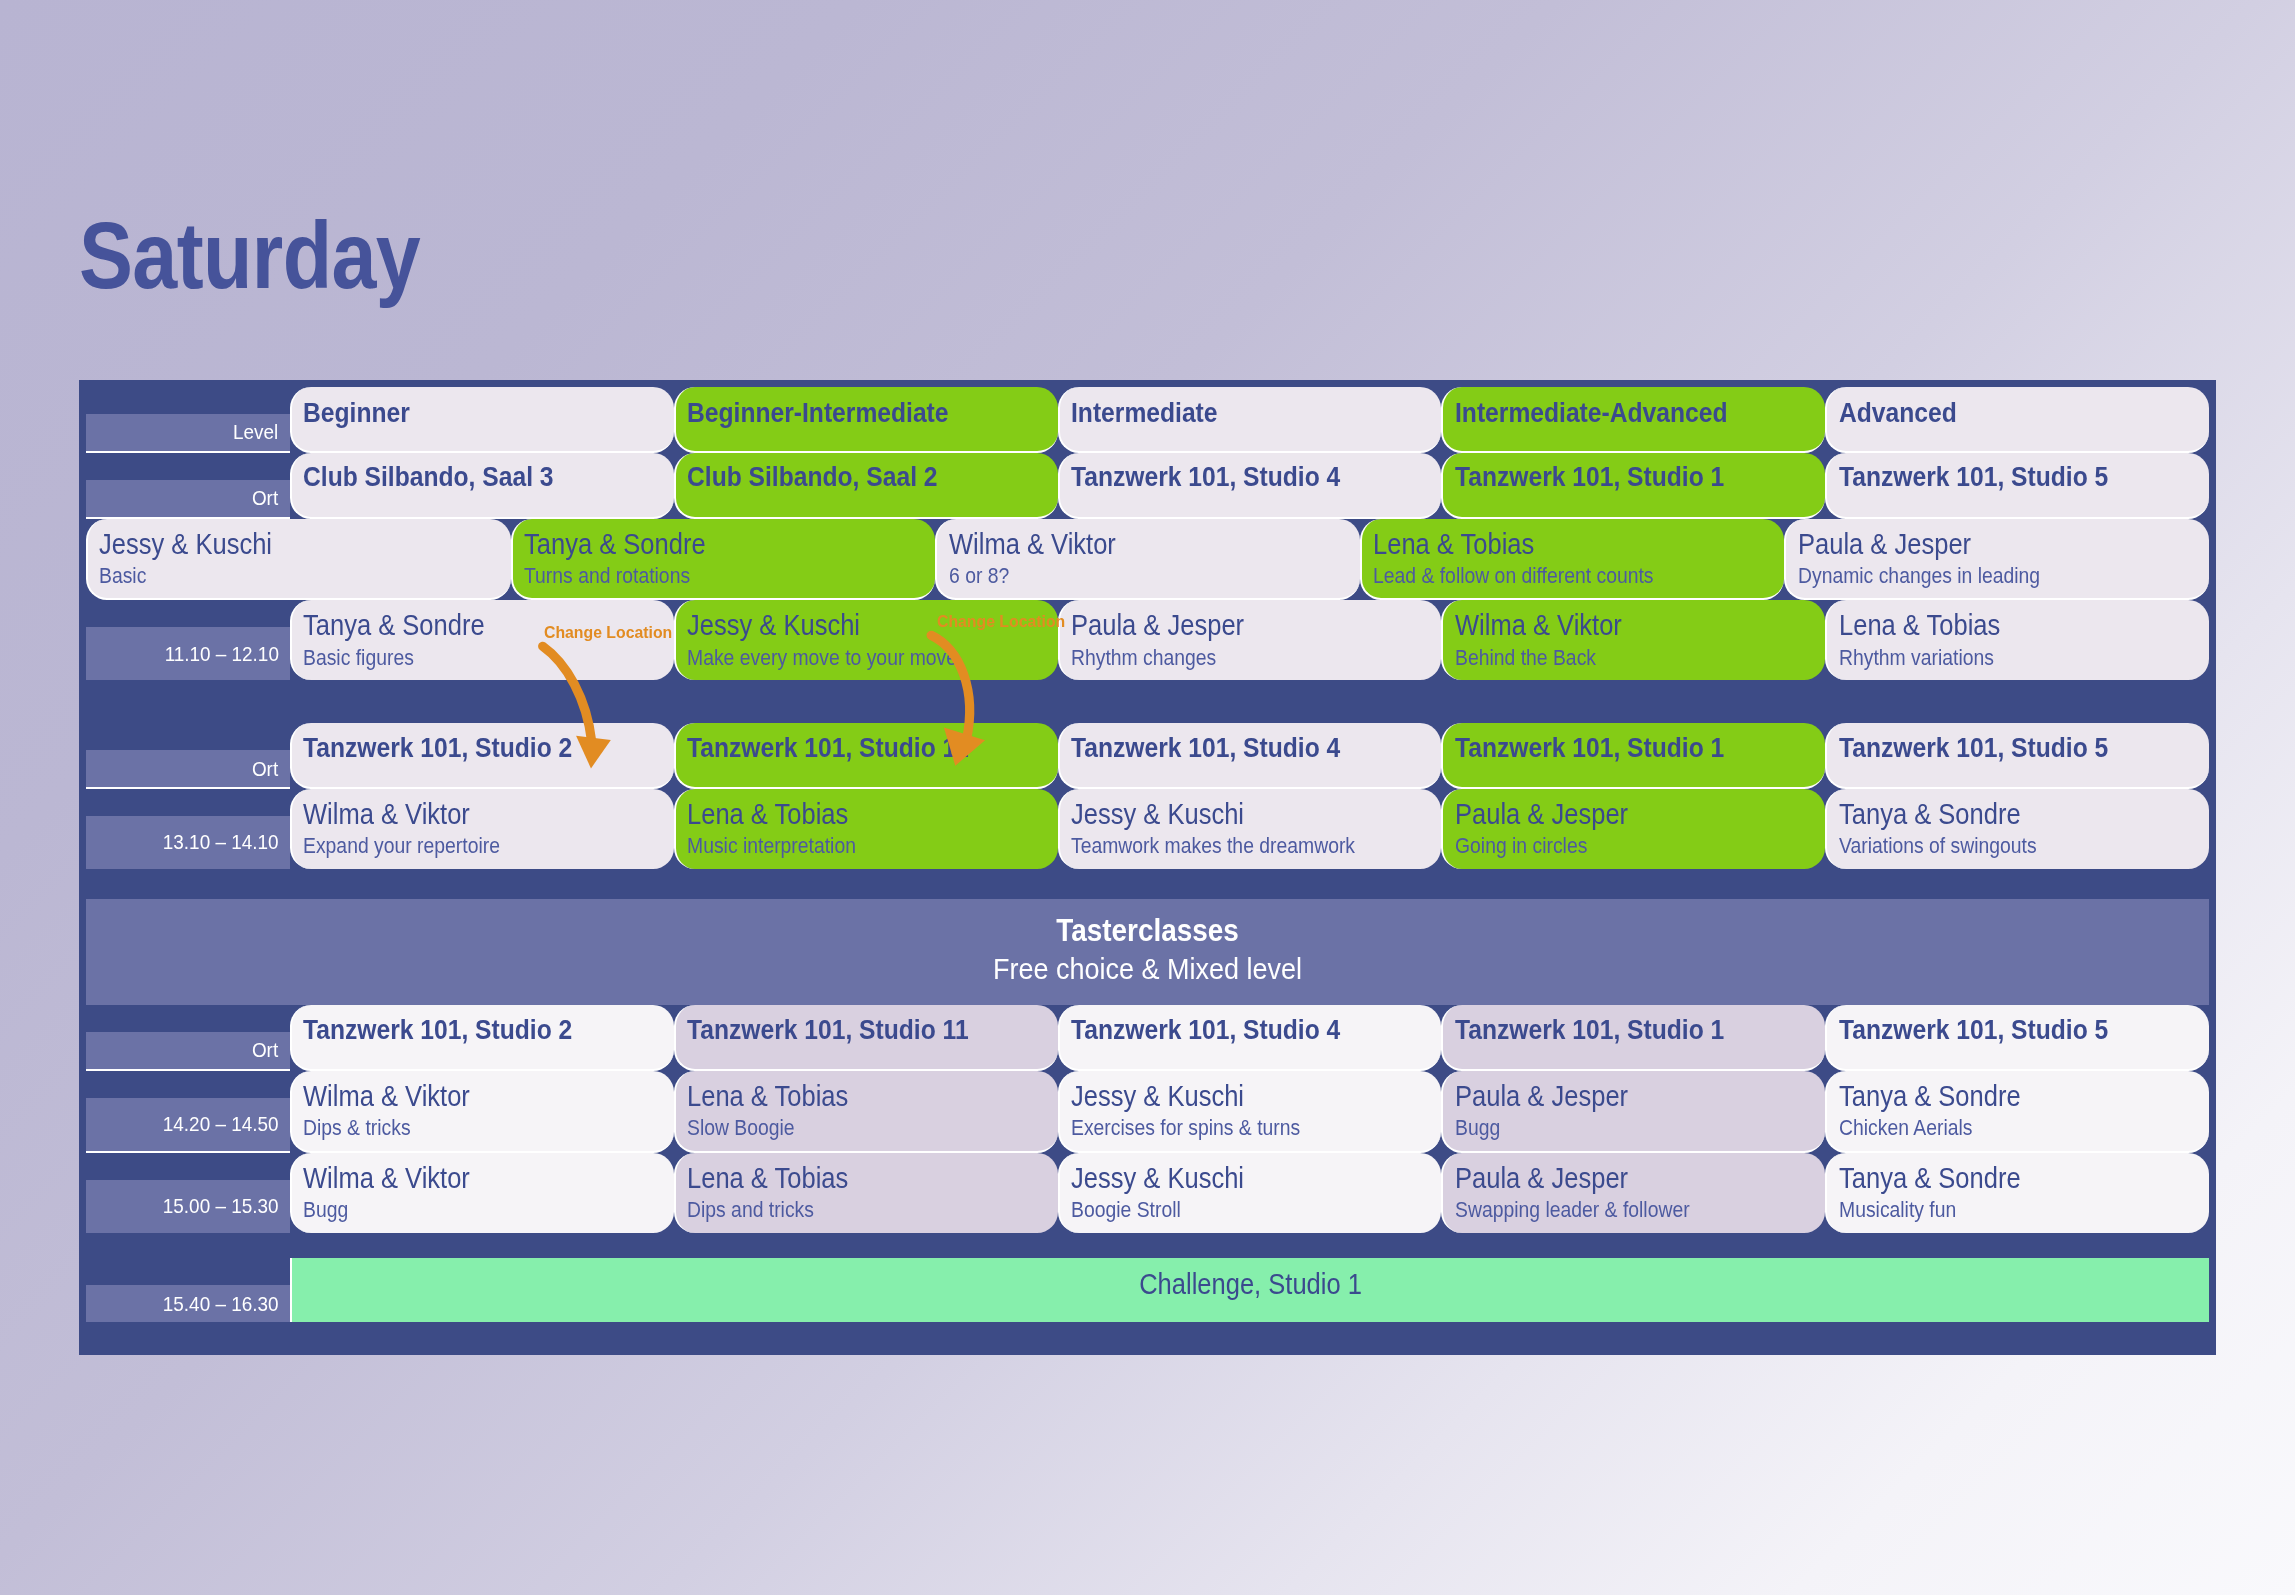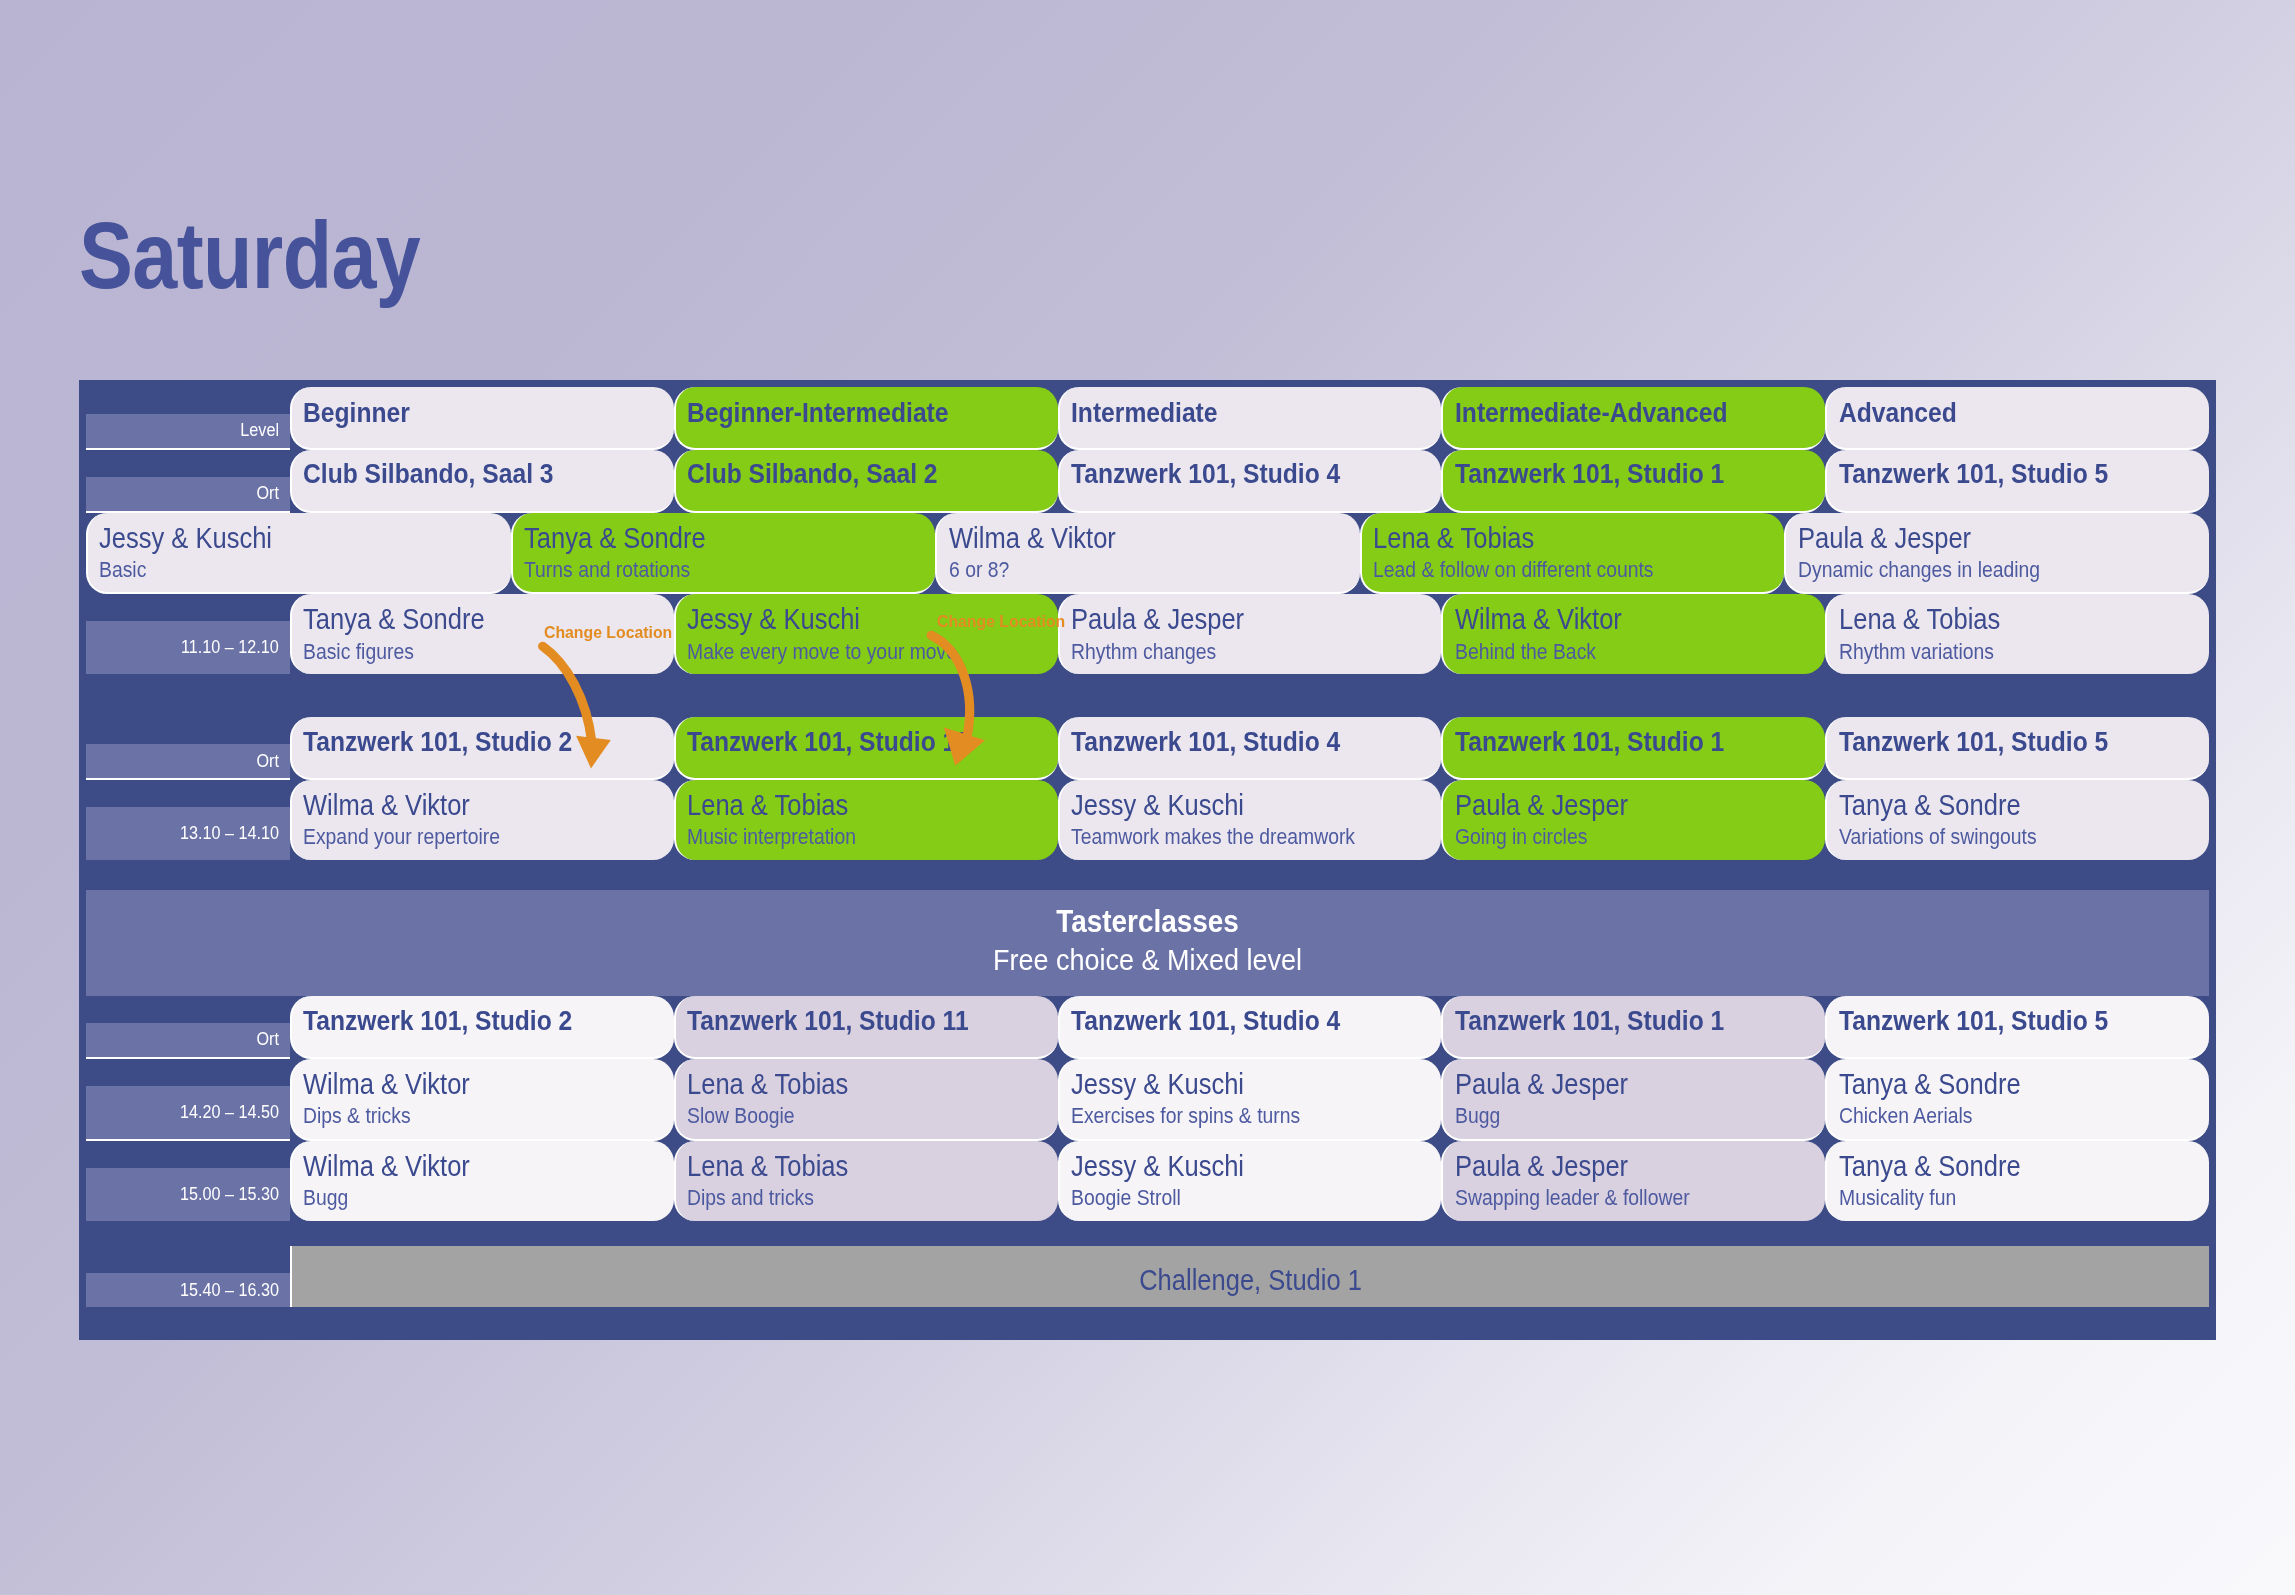--- a/index.html
+++ b/index.html
@@ -59,21 +59,21 @@
   }
 
   
   .tcell {
     width: 204px;
     flex: 0 0 204px;
     background: #6b72a6;
     color: #ffffff;
     text-align: right;
     padding: 6.4px 11.4px 6.4px 5.7px;
-    font-size: 18px;
+    font-size: 21px;
     transform-origin: right center;
     white-space: nowrap;
     display: flex;
     align-items: center;
     justify-content: flex-end;
     border-bottom: 2.8px solid #ffffff;
     margin-top: 27px;
   }
   .tcell span { display: inline-block; transform: scaleX(0.90); transform-origin: right center; }
 
@@ -178,24 +178,24 @@
     line-height: 1.2;
     display: block;
     margin-top: 1.4px;
     transform: scaleX(0.90);
   }
 
   
   .row.challenge .tcell { border-bottom: none; }
   .row.challenge .chal-cell {
     flex: 1 1 0;
-    background: #a3a3a3;
+    background: #86efac;
     border-left: 2.8px solid #ffffff;
     display: flex;
-    align-items: flex-end;
+    align-items: flex-start;
     justify-content: center;
     padding: 10px 0;
   }
   .chal-text {
     font-size: 29px;
     color: #3b4a8e;
     transform: scaleX(0.88);
     display: inline-block;
     white-space: nowrap;
   }

